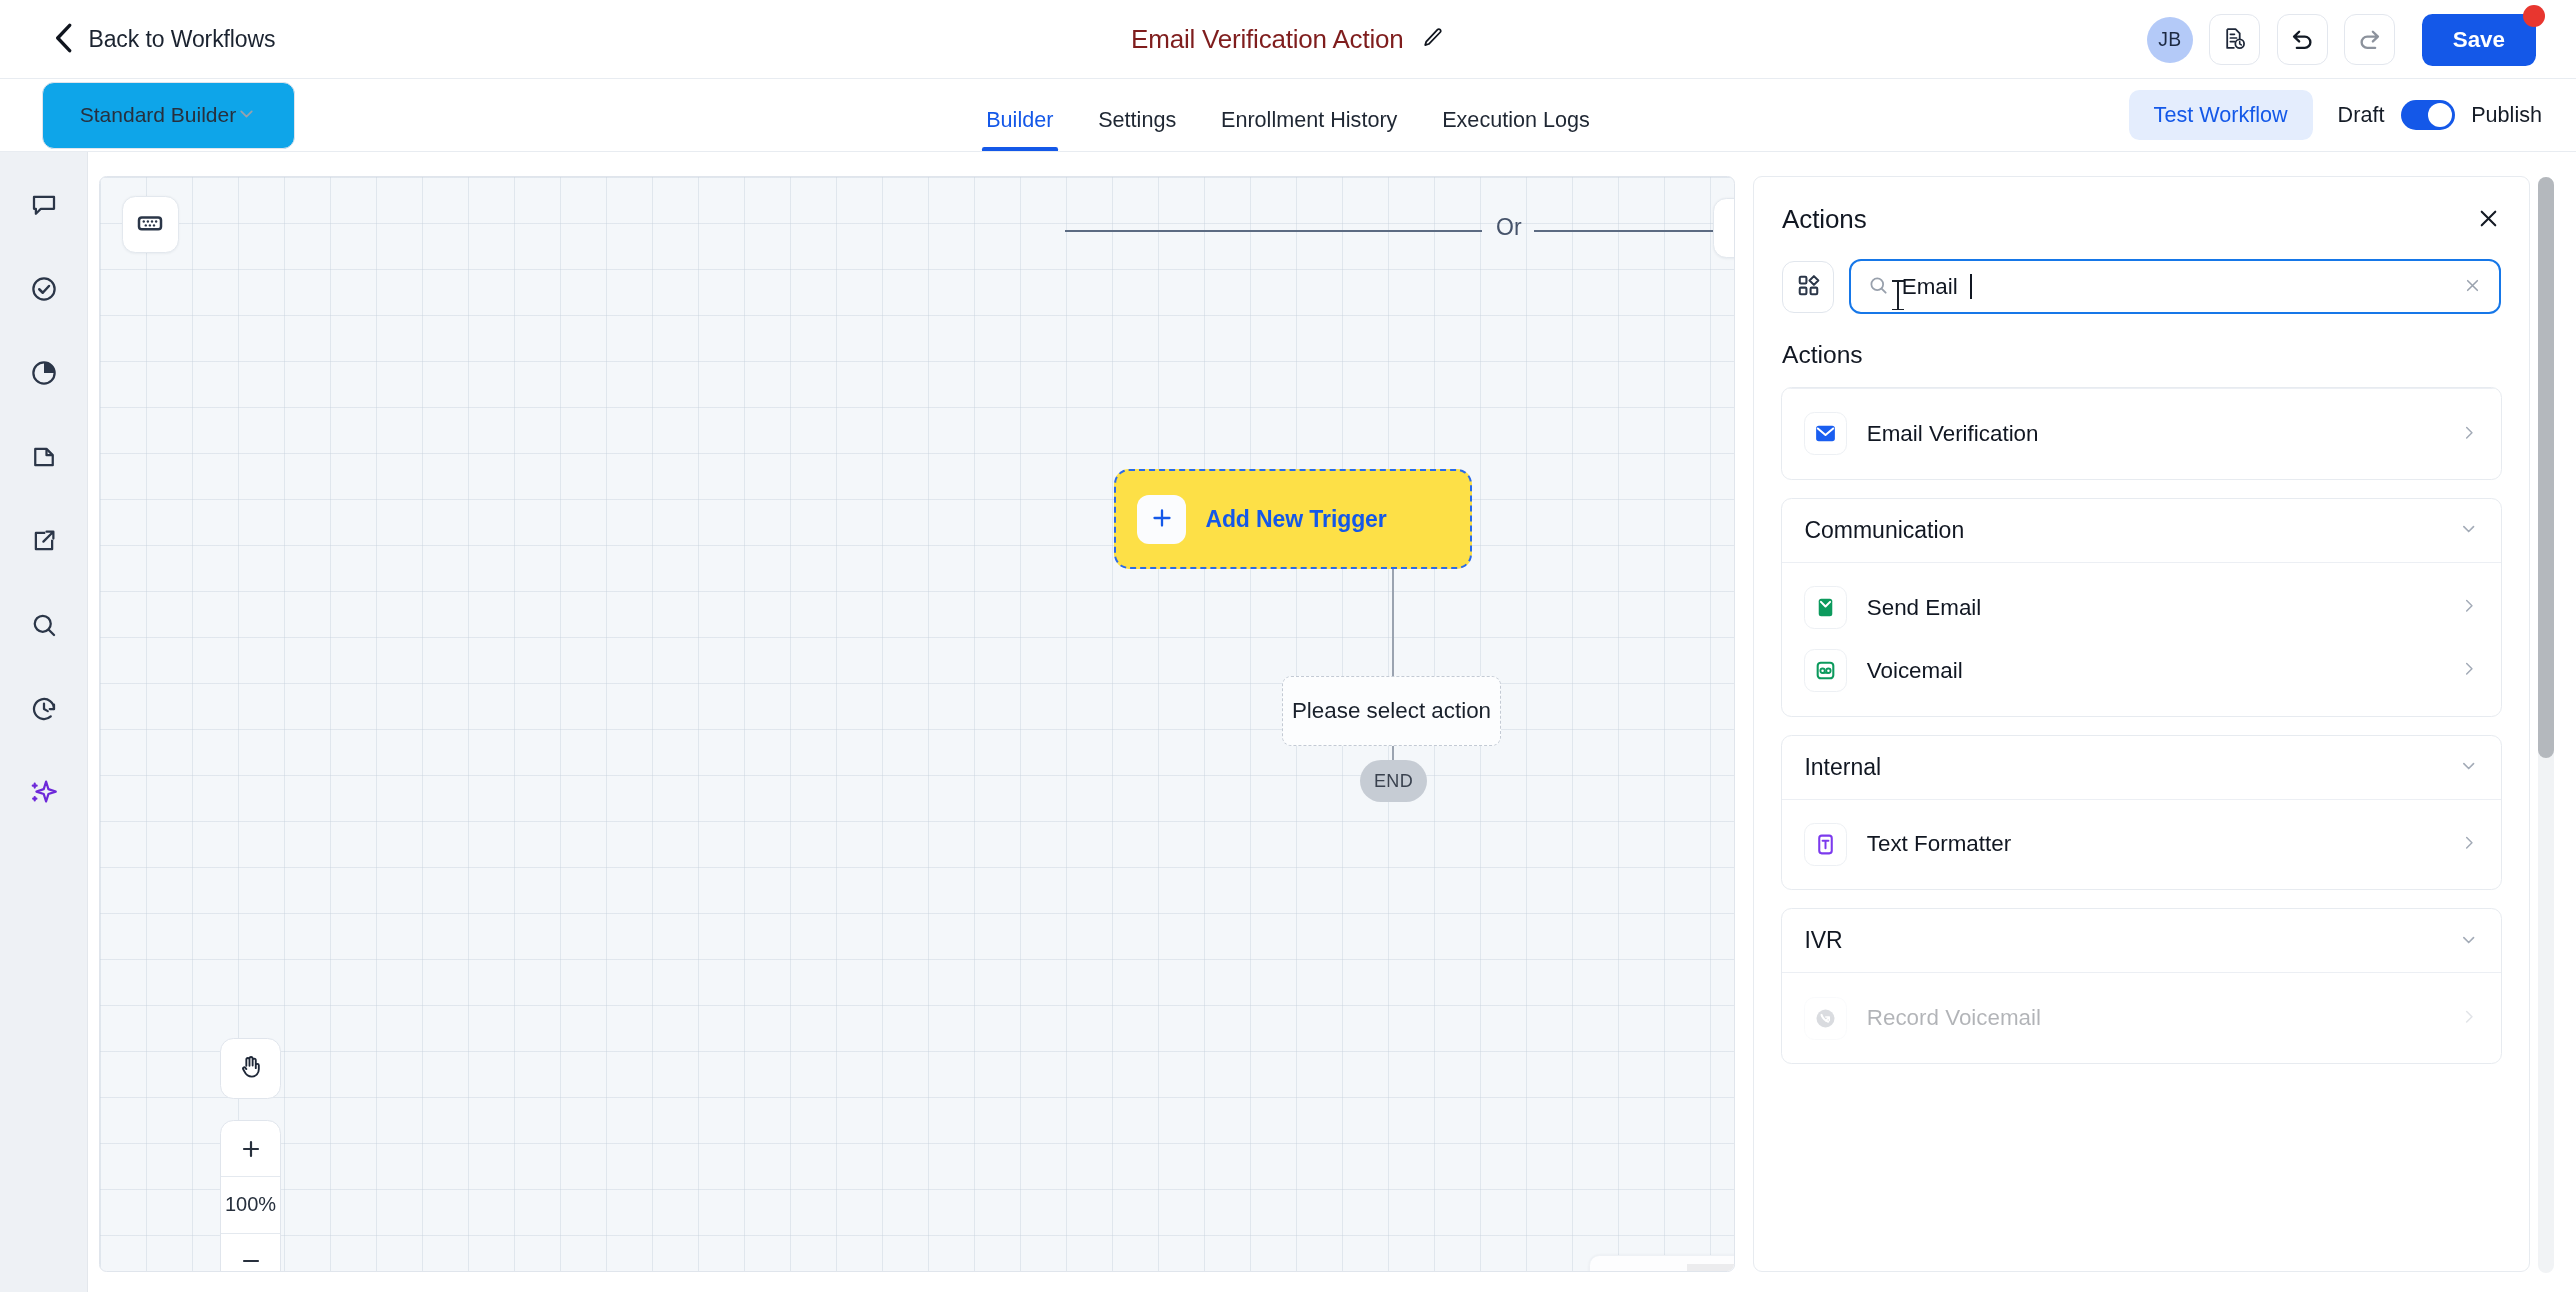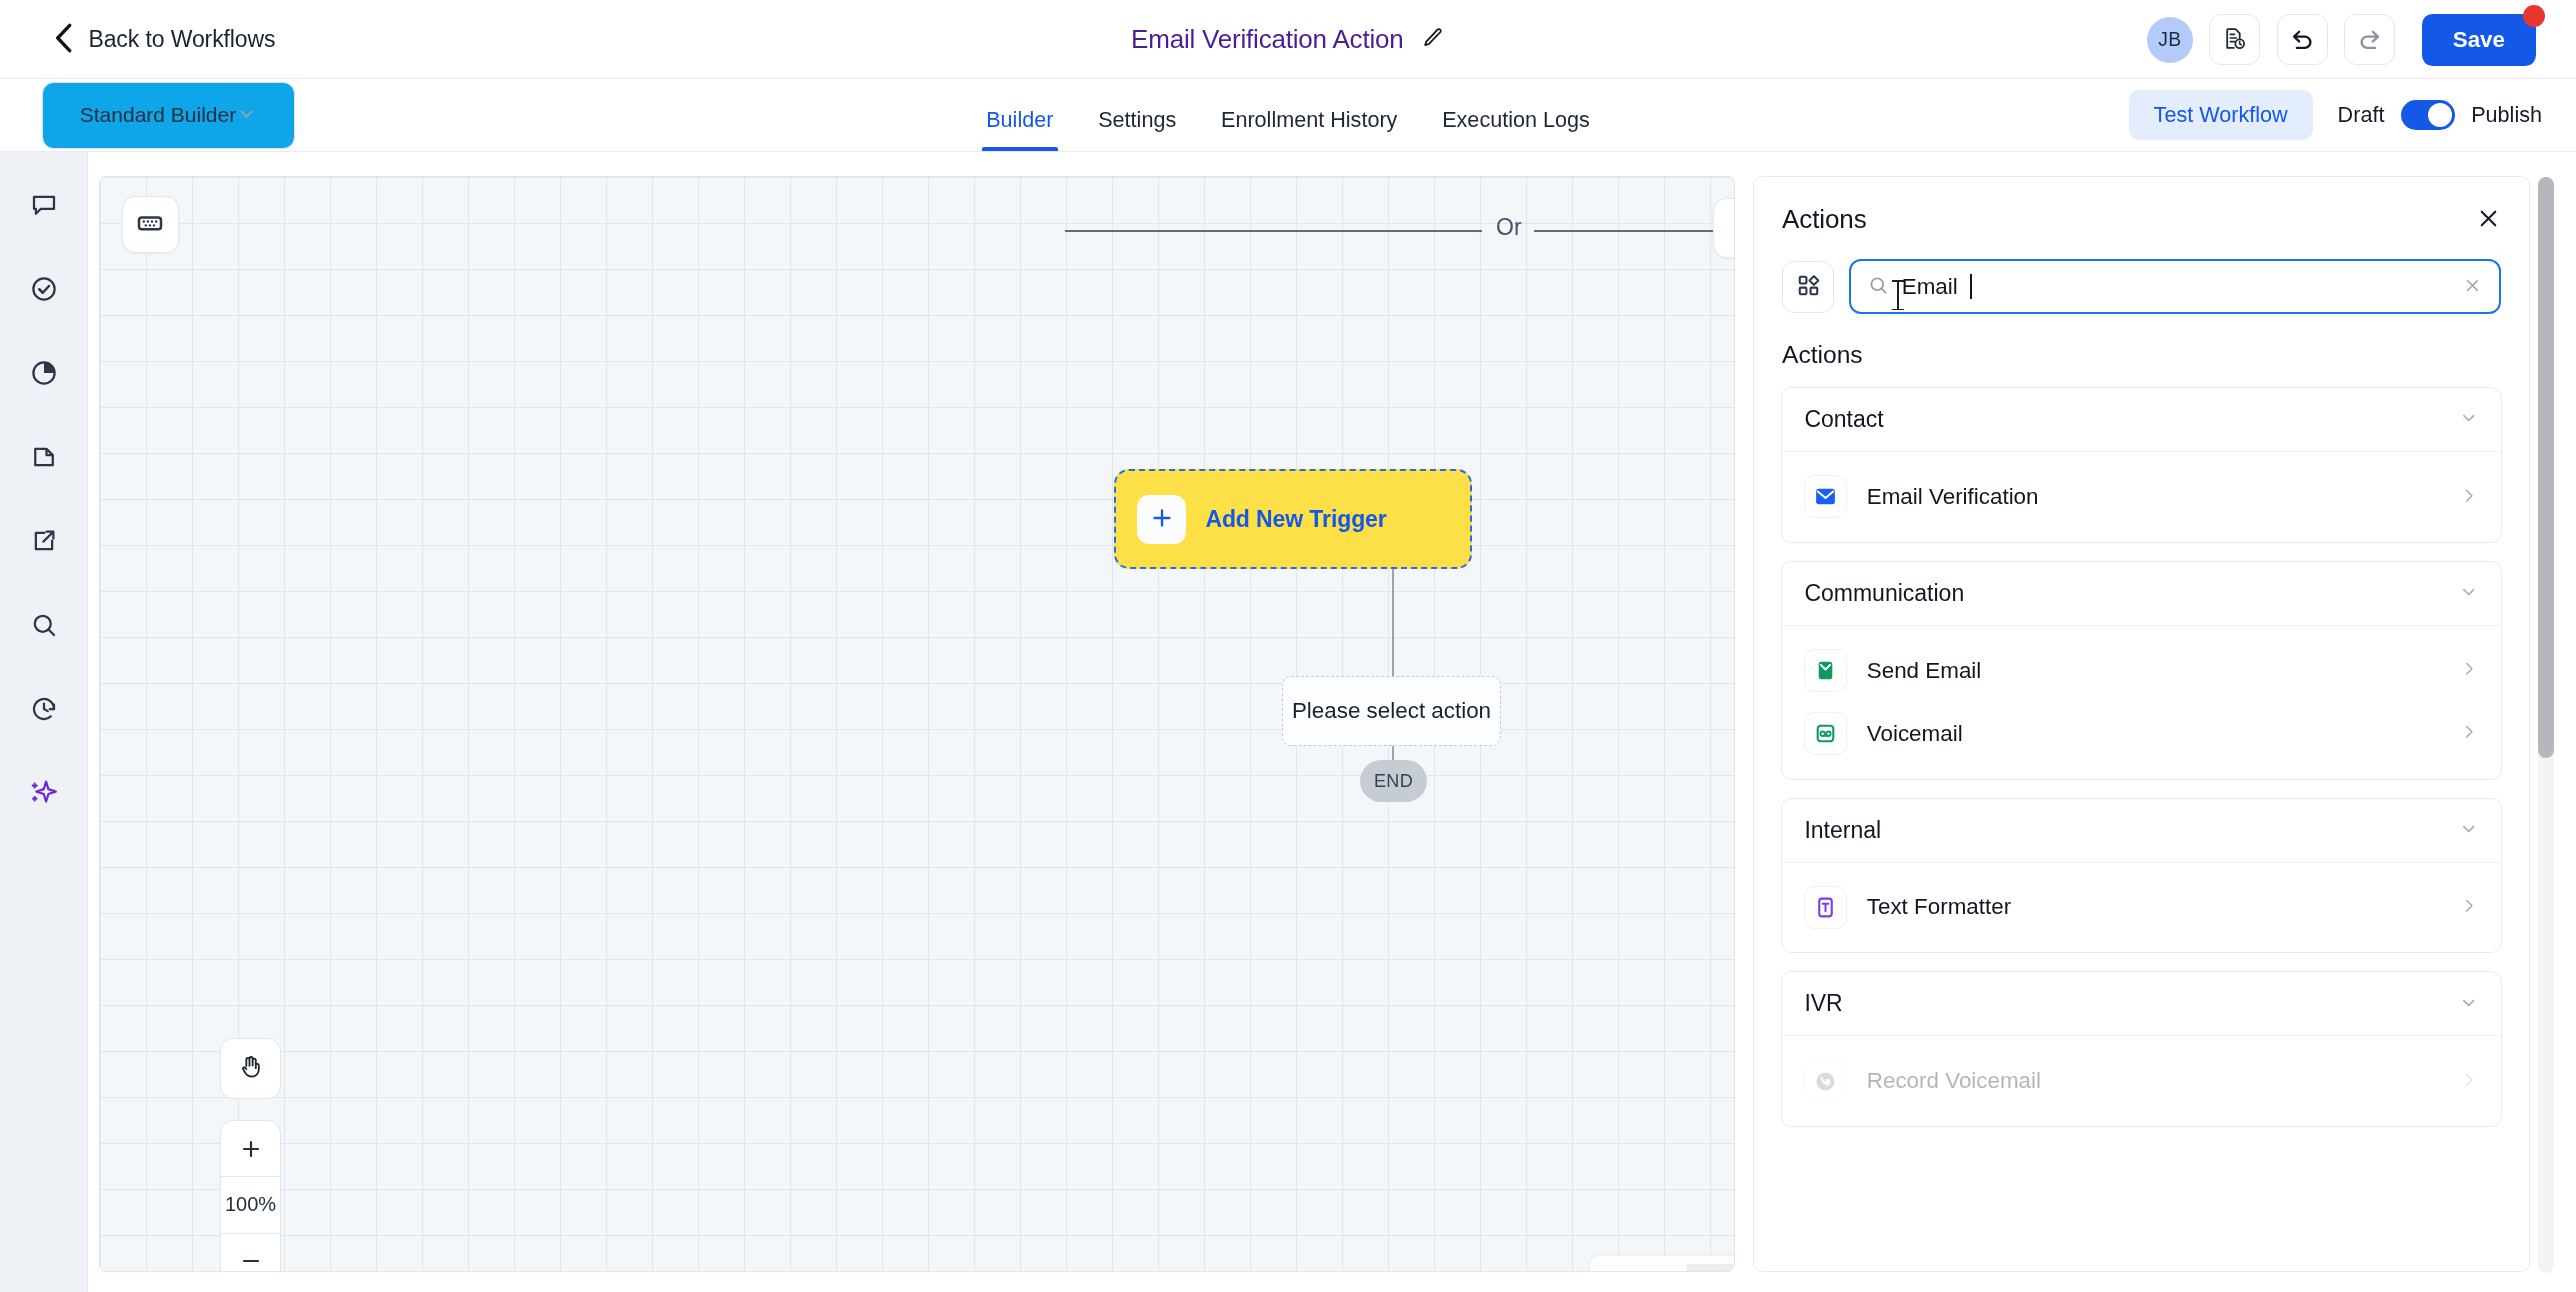--- a/index.html
+++ b/index.html
@@ -23,21 +23,21 @@
     margin-left:54px; cursor:pointer;
   }
   .back-chevron { display:block; }
   .back-label { font-size:23px; color:#1b2330; font-weight:400; letter-spacing:-0.1px; }
 
   .title-wrap {
     position:absolute; left:0; right:0; top:0; height:79px;
     display:flex; align-items:center; justify-content:center; gap:16.4px;
     pointer-events:none;
   }
-  .wf-title { font-size:26px; color:#4c1d95; font-weight:400; letter-spacing:-0.2px; }
+  .wf-title { font-size:26px; color:#7f1d1d; font-weight:400; letter-spacing:-0.2px; }
   .edit-pencil { pointer-events:auto; cursor:pointer; display:block; }
 
   .top-right {
     position:absolute; right:40px; top:0; height:79px;
     display:flex; align-items:center; gap:16.4px;
   }
   .avatar {
     width:46px; height:46px; border-radius:50%;
     background:#b4caf8; color:#1d2a42; font-size:19.4px; font-weight:400;
     display:flex; align-items:center; justify-content:center;
@@ -570,28 +570,20 @@
           <svg width="21" height="21" viewBox="0 0 24 24">
               <path d="M6.5 6.5 L17.5 17.5 M17.5 6.5 L6.5 17.5" stroke="#9aa2ae" stroke-width="1.8" stroke-linecap="round"></path>
             </svg>
         </span>
       </div>
     </div>
 
     <div class="section-title">Actions</div>
 
     <div class="group">
-      <div class="group-head">
-        <span class="group-name">Contact</span>
-        <span>
-          <svg width="19.4" height="19.4" viewBox="0 0 24 24">
-              <path d="M6 9.5 L12 15.5 L18 9.5" fill="none" stroke="#a3abb7" stroke-width="2" stroke-linecap="round" stroke-linejoin="round"></path>
-            </svg>
-        </span>
-      </div>
       <div class="group-body">
         <div class="action-item">
           <span class="action-icon">
             <svg width="25" height="25" viewBox="0 0 24 24">
                 <rect x="3" y="4.5" width="18" height="15" rx="2.6" fill="#1a5ef0"></rect>
                 <path d="M4.6 7.2 L12 13.4 L19.4 7.2" fill="none" stroke="#ffffff" stroke-width="2" stroke-linecap="round" stroke-linejoin="round"></path>
               </svg>
           </span>
           <span class="action-label">Email Verification</span>
           <span class="chev">

